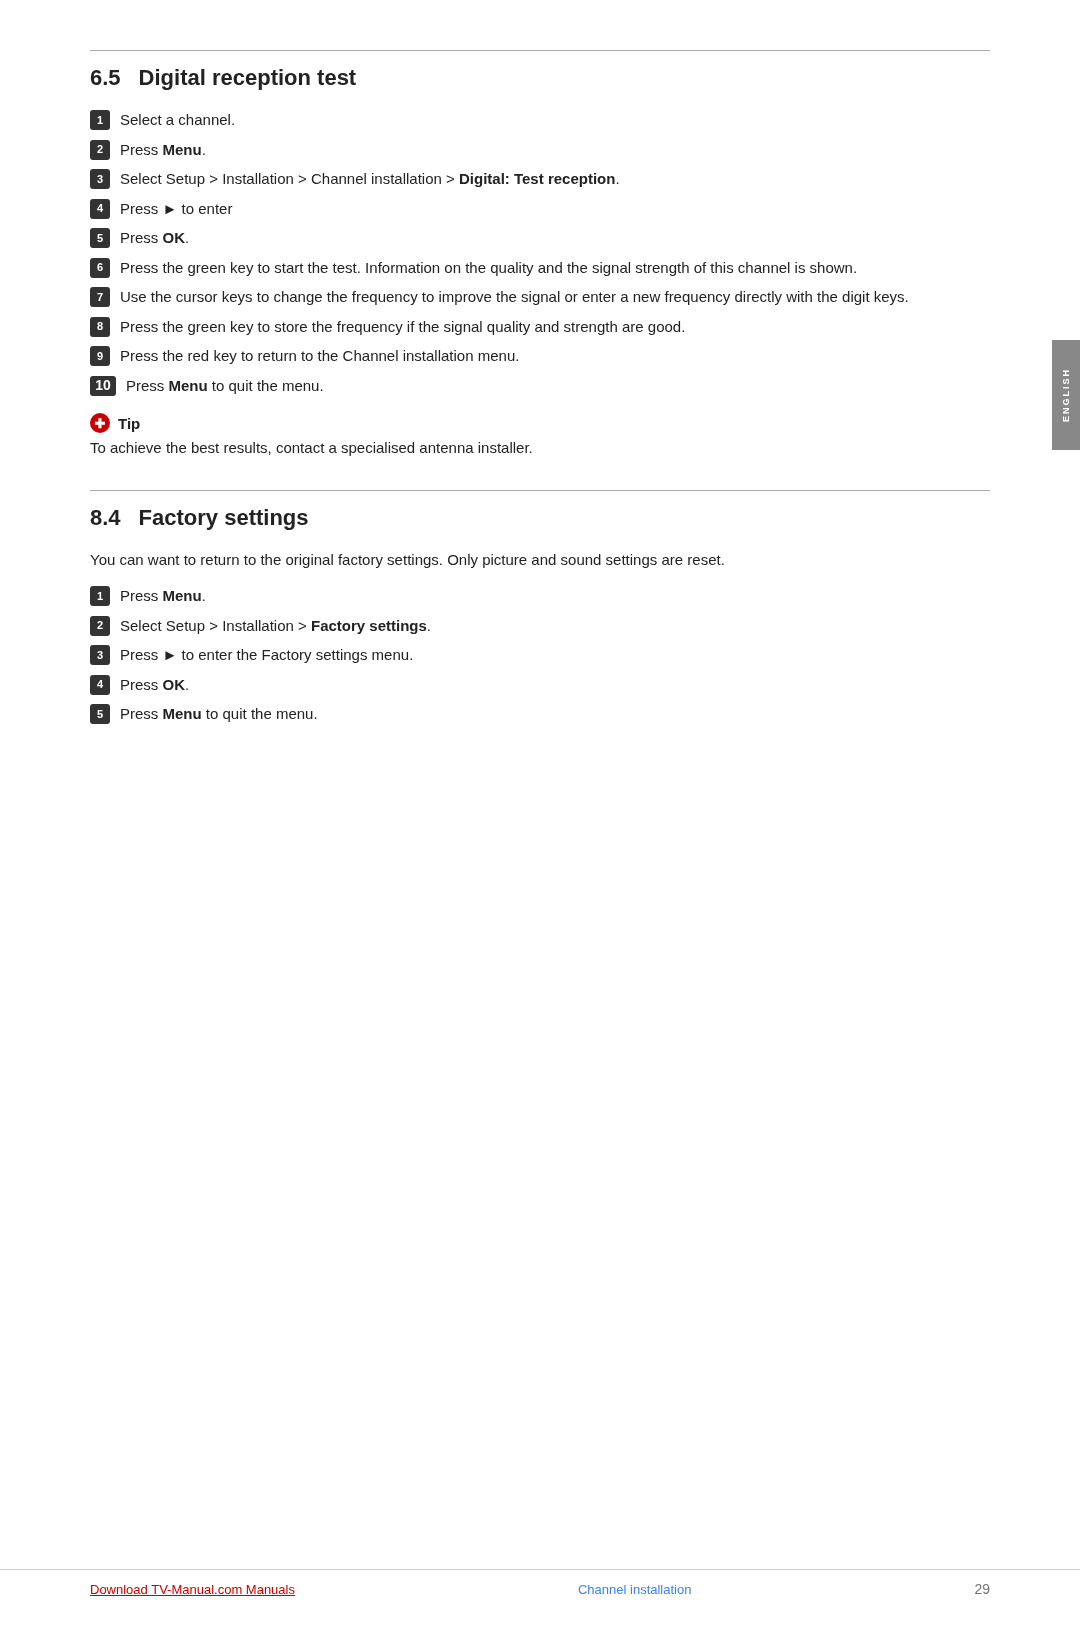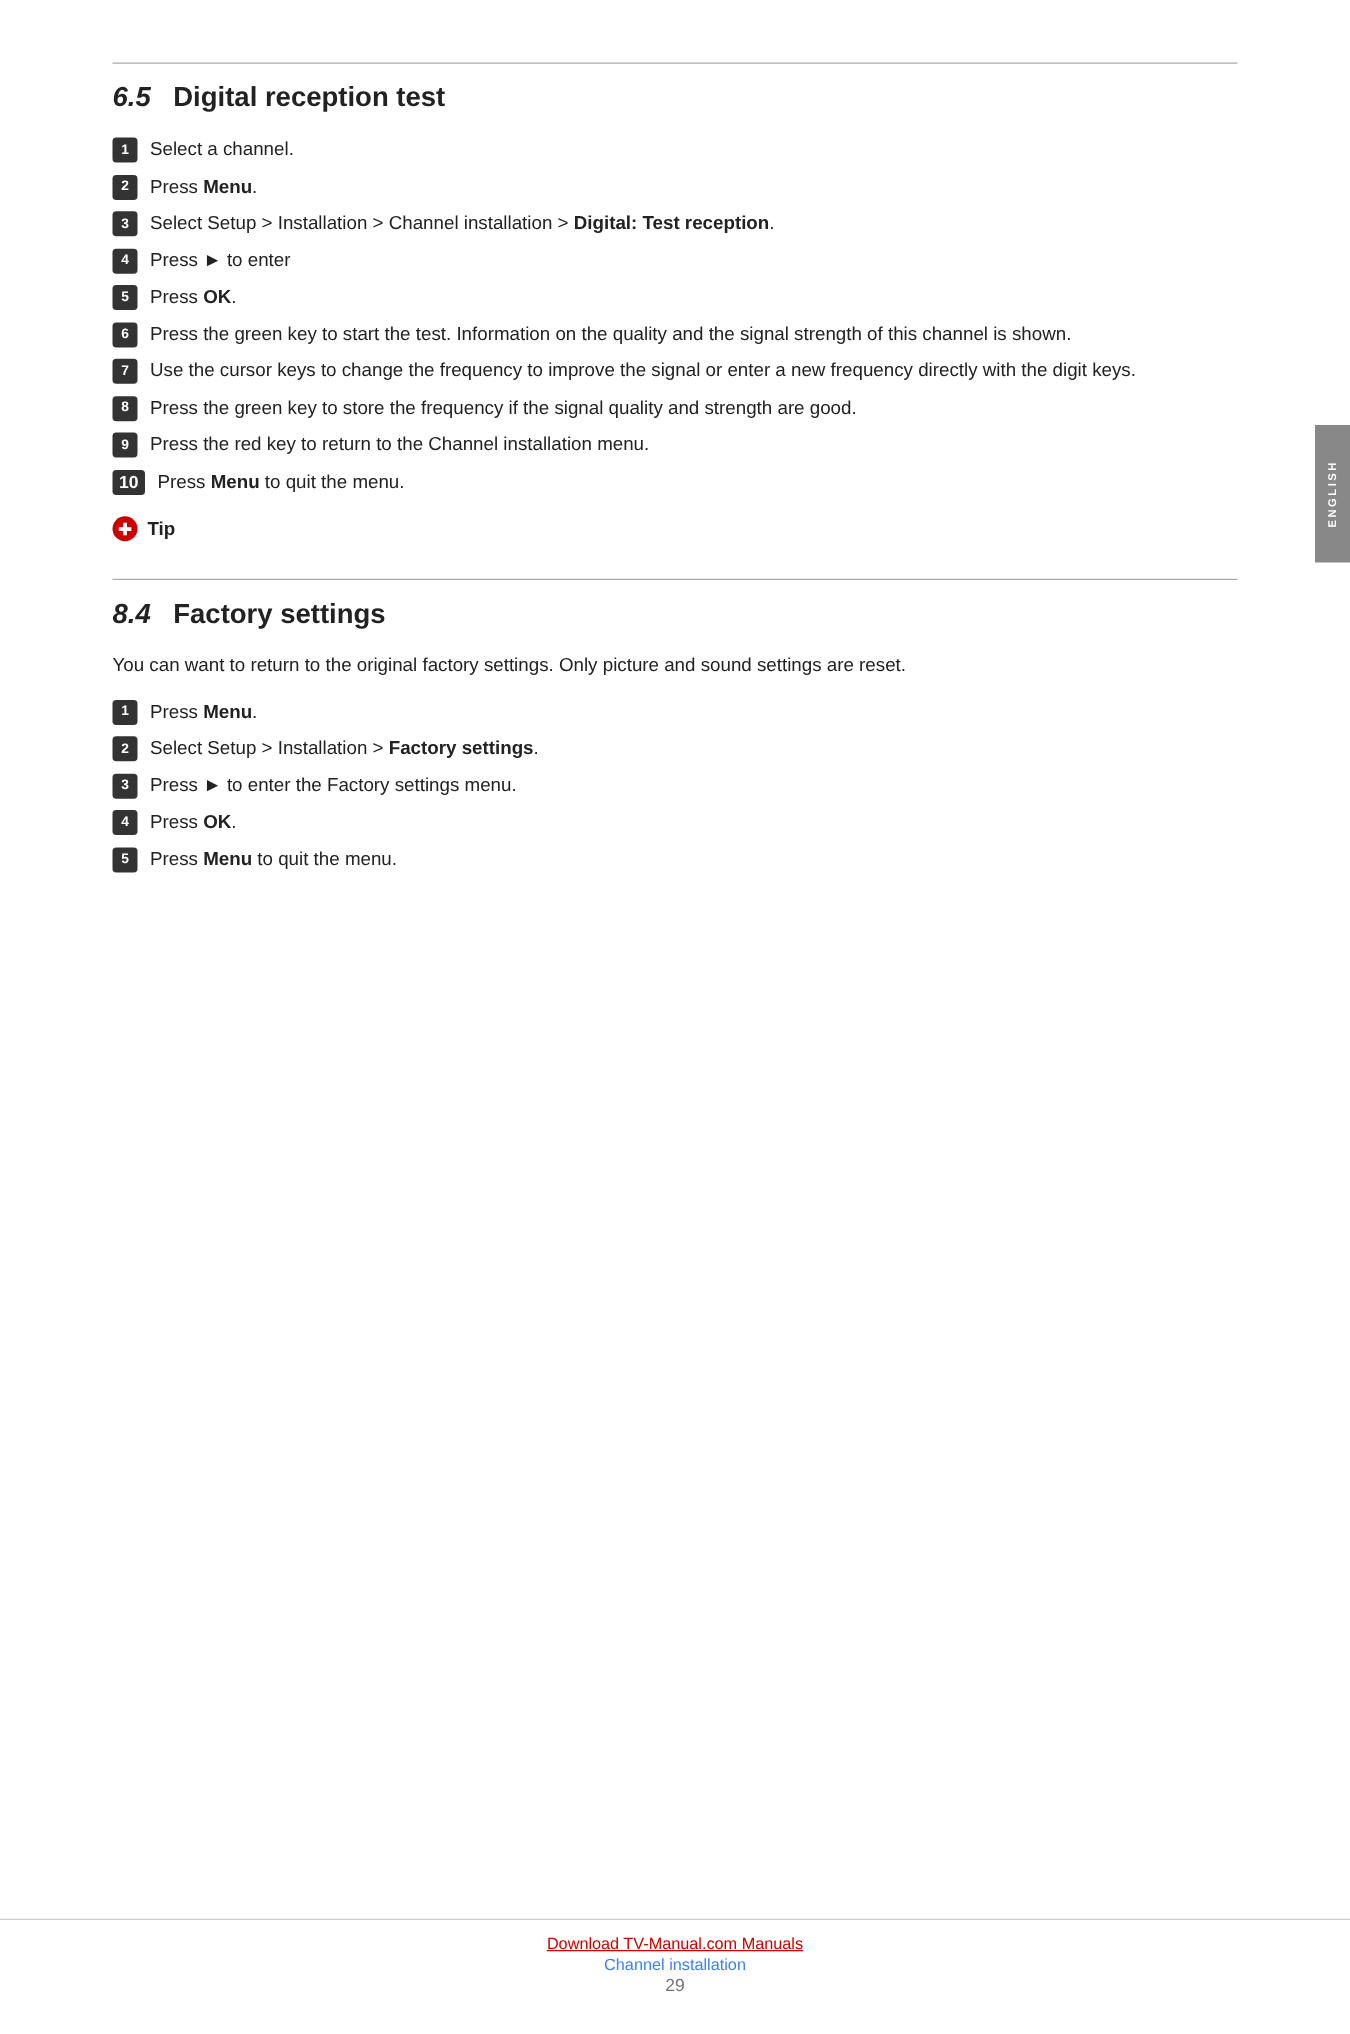--- a/index.html
+++ b/index.html
@@ -53,21 +53,20 @@
     .section-title {
       font-size: 22px;
       font-weight: bold;
       border-top: 1px solid #aaaaaa;
       padding-top: 14px;
       margin-bottom: 18px;
     }
 
     .section-number {
       margin-right: 18px;
-      font-style: italic;
     }
 
     
     .intro-text {
       font-size: 15px;
       line-height: 1.5;
       margin-bottom: 14px;
     }
 
     
@@ -156,21 +155,20 @@
       position: absolute;
       bottom: 30px;
       left: 0;
       right: 0;
       display: flex;
       align-items: center;
       justify-content: space-between;
       padding: 0 90px;
       border-top: 1px solid #cccccc;
       padding-top: 10px;
-      flex-direction: column;
     }
 
     .footer-link {
       color: #cc0000;
       font-size: 13px;
       text-decoration: underline;
     }
 
     .footer-page-num {
       font-size: 14px;
@@ -248,20 +246,21 @@
         <span class="step-badge wide">10</span>
         <span class="step-content">Press <b>Menu</b> to quit the menu.</span>
       </li>
     </ol>
 
     <div class="tip-section">
       <div class="tip-header">
         <span class="tip-icon">✚</span>
         <span>Tip</span>
       </div>
+      <p class="tip-text">To achieve the best results, contact a specialised antenna installer.</p>
     </div>
   </div>
 
   <div>
     <h2 class="section-title">
       <span class="section-number">8.4</span><span>Factory settings</span>
     </h2>
 
     <p class="intro-text">You can want to return to the original factory settings. Only picture and sound settings are reset.</p>
 

